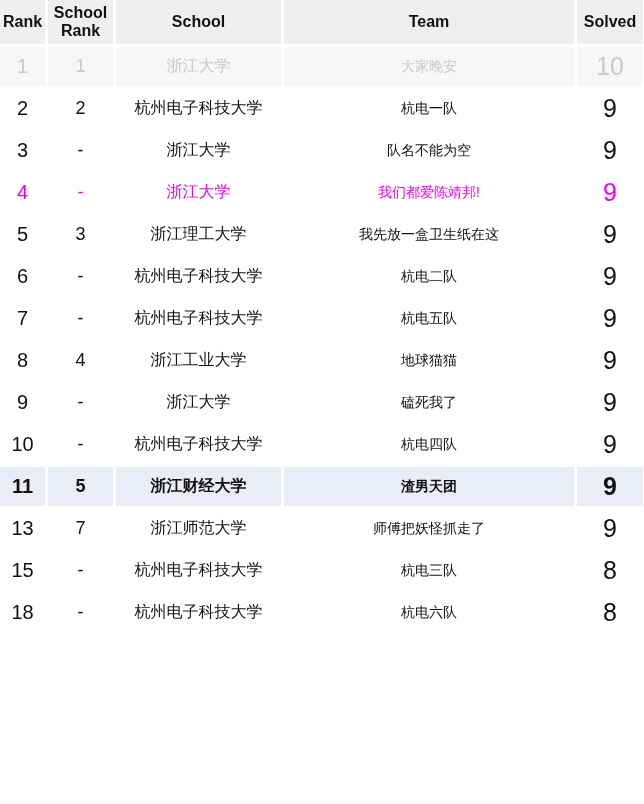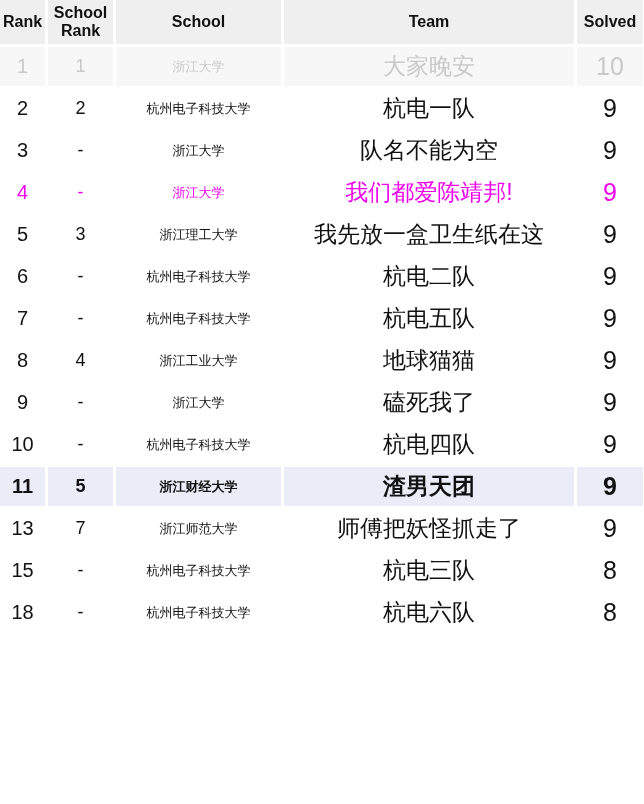--- a/index.html
+++ b/index.html
@@ -37,22 +37,22 @@
     white-space: nowrap;
   }
   .col-rank   { width: 45px; }
   .col-srank  { width: 65px; }
   .col-school { width: 165px; }
   .col-team   { width: 290px; }
   .col-solved { width: 66px; }
 
   .c-rank   { font-size: 20px; }
   .c-srank  { font-size: 18px; }
-  .c-school { font-size: 13px; }
-  .c-team   { font-size: 23px; }
+  .c-school { font-size: 16px; }
+  .c-team   { font-size: 14px; }
   .c-solved { font-size: 25px; }
 
   tr.v-dimmed td {
     background: var(--dimmed-bg, #f7f7f7);
     color: var(--dimmed-text, #c9c9c9);
   }
   tr.v-magenta td {
     color: var(--accent-magenta, #ee00ee);
   }
   tr.v-selected td {

